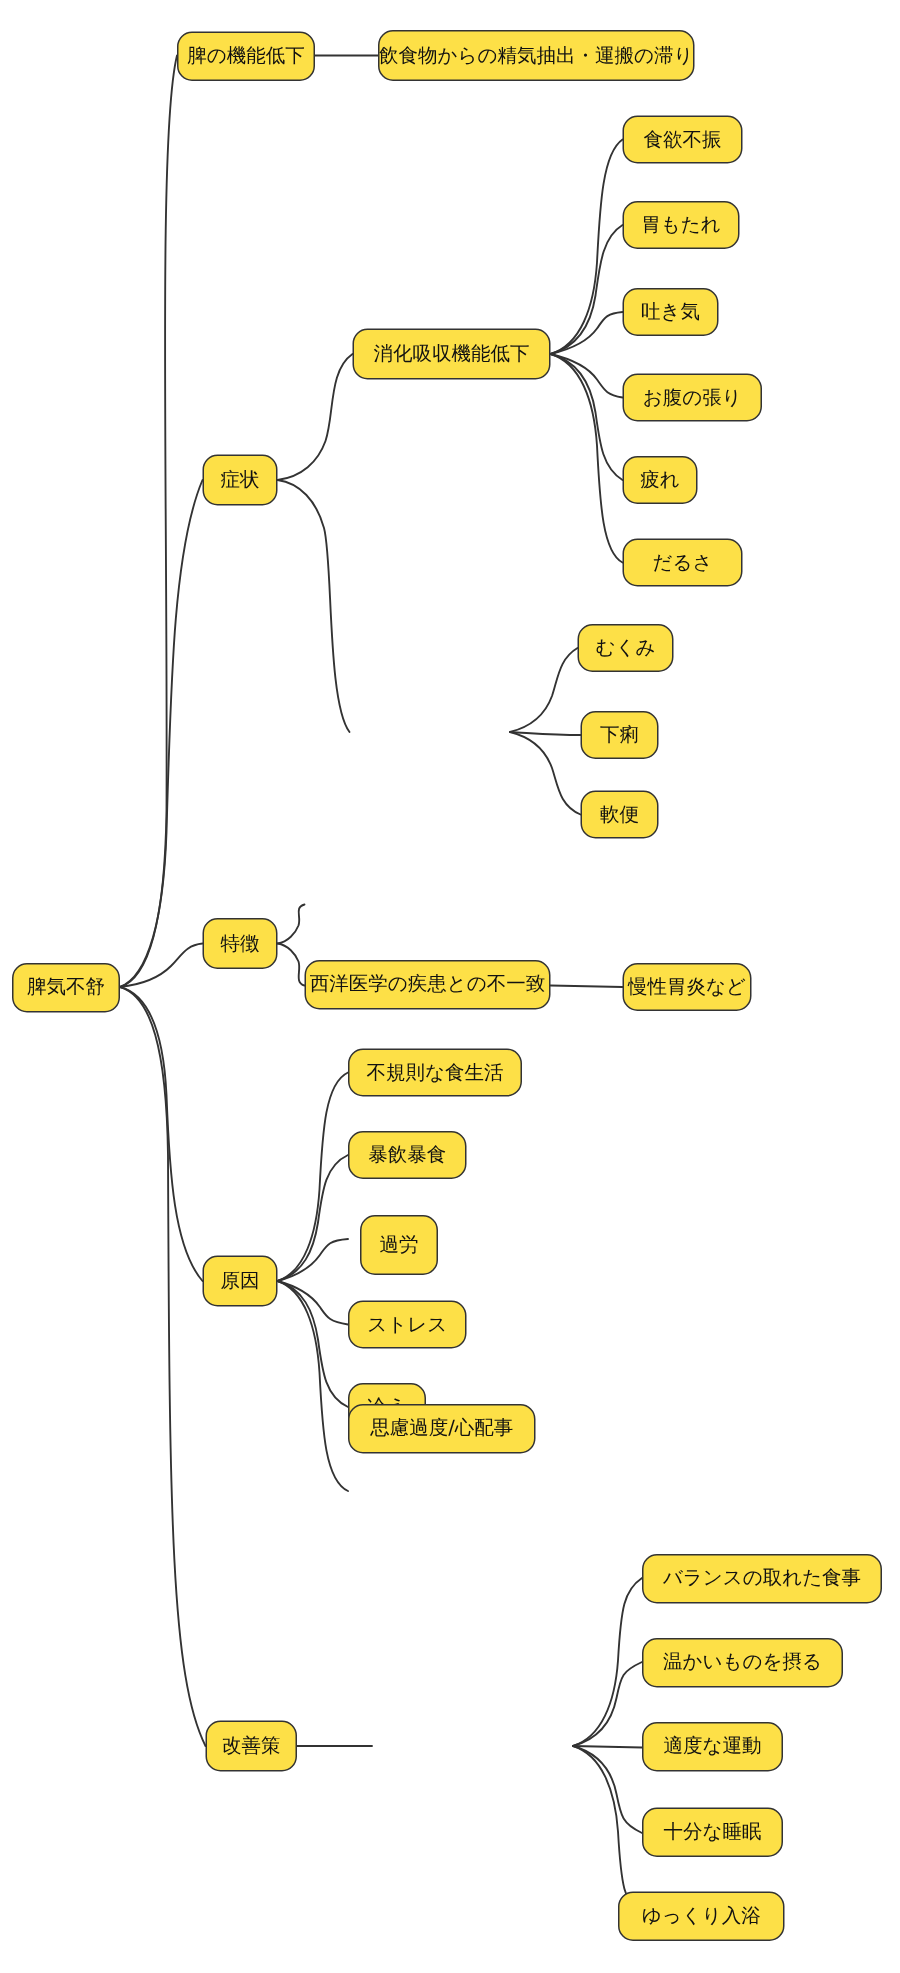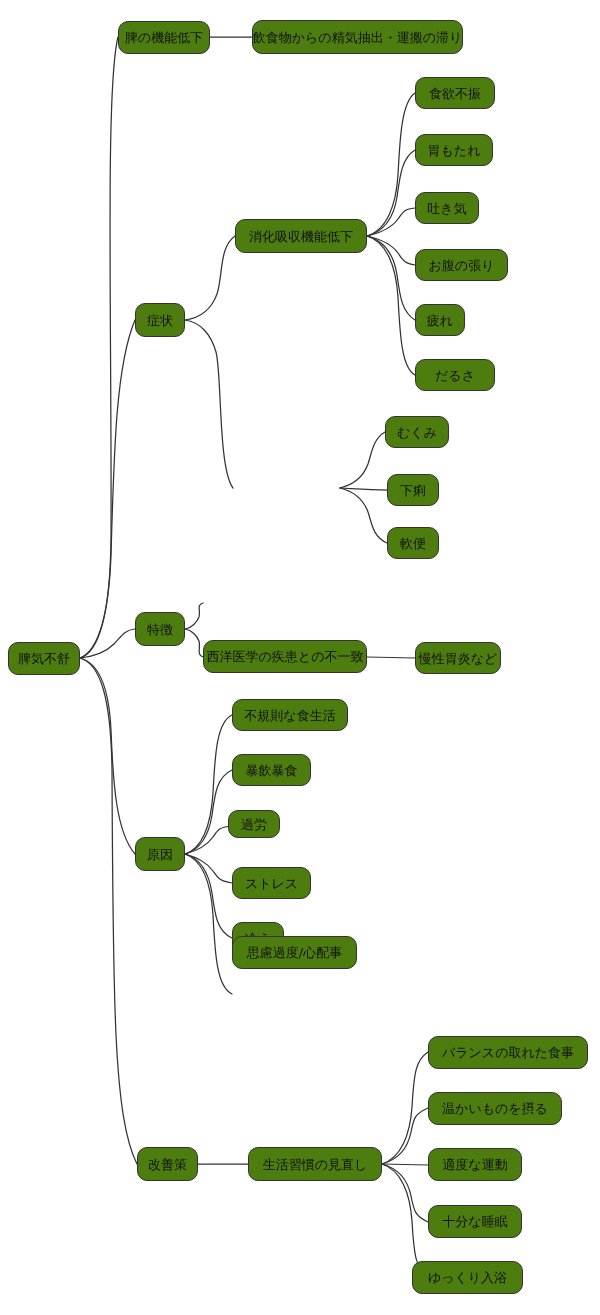--- a/index.html
+++ b/index.html
@@ -12,21 +12,21 @@
     overflow: hidden;
   }
   svg.edges { position: absolute; left: 0; top: 0; width: 600px; height: 1315px; }
   svg.edges path { fill: none; stroke: #333333; stroke-width: 1.25; stroke-linecap: round; }
   .node {
     position: absolute;
     box-sizing: border-box;
     display: flex;
     align-items: center;
     justify-content: center;
-    background: #4d7c0f;
+    background: #fde047;
     border: 1.3px solid #333333;
     border-radius: 10px;
     font-size: 13px;
     line-height: 1;
     color: #111111;
     white-space: nowrap;
     z-index: 2;
   }
 </style>
 </head>
@@ -86,26 +86,25 @@
   <div class="node" style="left:387px; top:474px;  width:52px;  height:32px">下痢</div>
   <div class="node" style="left:387px; top:527px;  width:52px;  height:32px">軟便</div>
 
   <div class="node" style="left:135px; top:612px;  width:50px;  height:34px">特徴</div>
   <div class="node" style="left:203px; top:640px;  width:164px; height:33px">西洋医学の疾患との不一致</div>
   <div class="node" style="left:415px; top:642px;  width:86px;  height:32px">慢性胃炎など</div>
 
   <div class="node" style="left:135px; top:837px;  width:50px;  height:34px">原因</div>
   <div class="node" style="left:232px; top:699px;  width:116px; height:32px">不規則な食生活</div>
   <div class="node" style="left:232px; top:754px;  width:79px;  height:32px">暴飲暴食</div>
-  <div class="node" style="left:228px; top:810px;  width:52px;  height:28px">過労</div>
+  <div class="node" style="left:240px; top:810px;  width:52px;  height:40px">過労</div>
   <div class="node" style="left:232px; top:867px;  width:79px;  height:32px">ストレス</div>
   <div class="node" style="left:232px; top:922px;  width:52px;  height:32px">冷え</div>
   <div class="node" style="left:232px; top:936px;  width:125px; height:33px">思慮過度/心配事</div>
 
   <div class="node" style="left:137px; top:1147px; width:61px;  height:34px">改善策</div>
-  <div class="node" style="left:248px; top:1147px; width:134px; height:34px">生活習慣の見直し</div>
   <div class="node" style="left:428px; top:1036px; width:160px; height:33px">バランスの取れた食事</div>
   <div class="node" style="left:428px; top:1092px; width:134px; height:33px">温かいものを摂る</div>
   <div class="node" style="left:428px; top:1148px; width:94px;  height:33px">適度な運動</div>
   <div class="node" style="left:428px; top:1205px; width:94px;  height:33px">十分な睡眠</div>
   <div class="node" style="left:412px; top:1261px; width:111px; height:33px">ゆっくり入浴</div>
 
 </div>
 
 </body></html>

